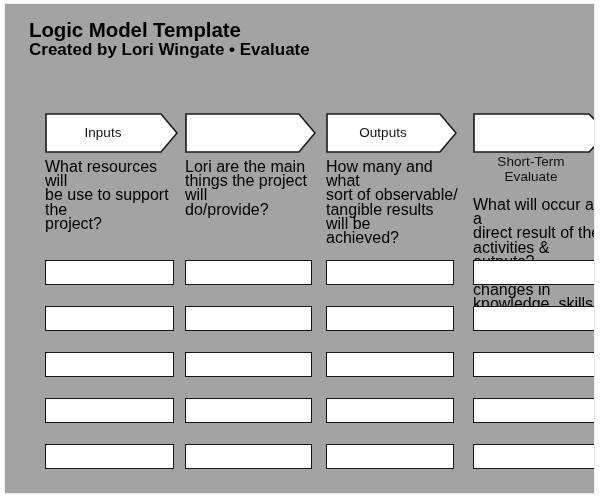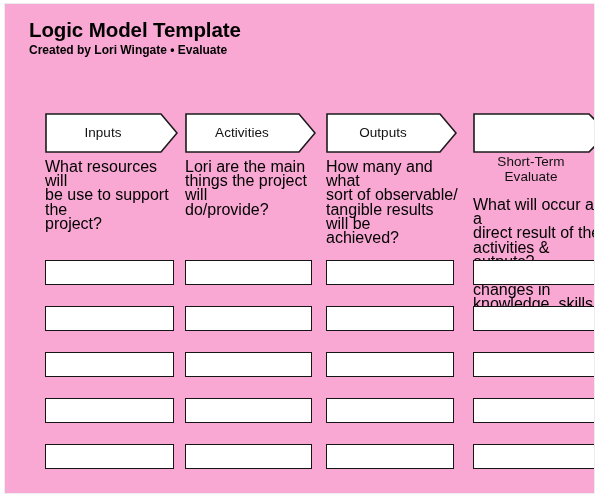--- a/index.html
+++ b/index.html
@@ -17,21 +17,21 @@
   }
 
   
   #page-sheet {
     position: absolute;
     left: 4px;
     top: 3px;
     width: 591px;
     height: 491px;
     box-sizing: border-box;
-    background: #f9a8d4;
+    background: #a3a3a3;
     border: 1px solid #ededf0;
     overflow: hidden;
   }
 
   
   #doc-header {
     position: absolute;
     left: 24px;
     top: 14px;
     width: 540px;
@@ -39,21 +39,21 @@
   #doc-title {
     font-size: 20.5px;
     font-weight: bold;
     color: #000000;
     letter-spacing: -0.1px;
     line-height: 23px;
     white-space: nowrap;
   }
   #doc-subtitle {
     margin-top: 2px;
-    font-size: 12px;
+    font-size: 17px;
     font-weight: bold;
     color: #000000;
     line-height: 14px;
     white-space: nowrap;
   }
 
   
   #model-columns {
     position: absolute;
     left: 16px;
@@ -149,23 +149,20 @@
         <div class="entry-box" style="left: 0px; top: 302px; width: 129px;"></div>
         <div class="entry-box" style="left: 0px; top: 348px; width: 129px;"></div>
         <div class="entry-box" style="left: 0px; top: 394px; width: 129px;"></div>
         <div class="entry-box" style="left: 0px; top: 440px; width: 129px;"></div>
       </div>
       <div class="model-column" style="left: 164px; width: 131px;">
         <div class="chevron-banner" style="left: 0px; width: 131px;">
           <svg class="chevron-shape" viewBox="0 0 131 40" preserveAspectRatio="none">
             <polygon points="1,1 114,1 130,20 114,39 1,39"></polygon>
           </svg>
-          <div class="chevron-label" style="width: 114px;">
-            <span>Activities</span>
-          </div>
         </div>
         <div class="column-prompt" style="left: 0px; width: 131px;">Lori are the main
 things the project will
 do/provide?</div>
         <div class="entry-box" style="left: 0px; top: 256px; width: 127px;"></div>
         <div class="entry-box" style="left: 0px; top: 302px; width: 127px;"></div>
         <div class="entry-box" style="left: 0px; top: 348px; width: 127px;"></div>
         <div class="entry-box" style="left: 0px; top: 394px; width: 127px;"></div>
         <div class="entry-box" style="left: 0px; top: 440px; width: 127px;"></div>
       </div>

